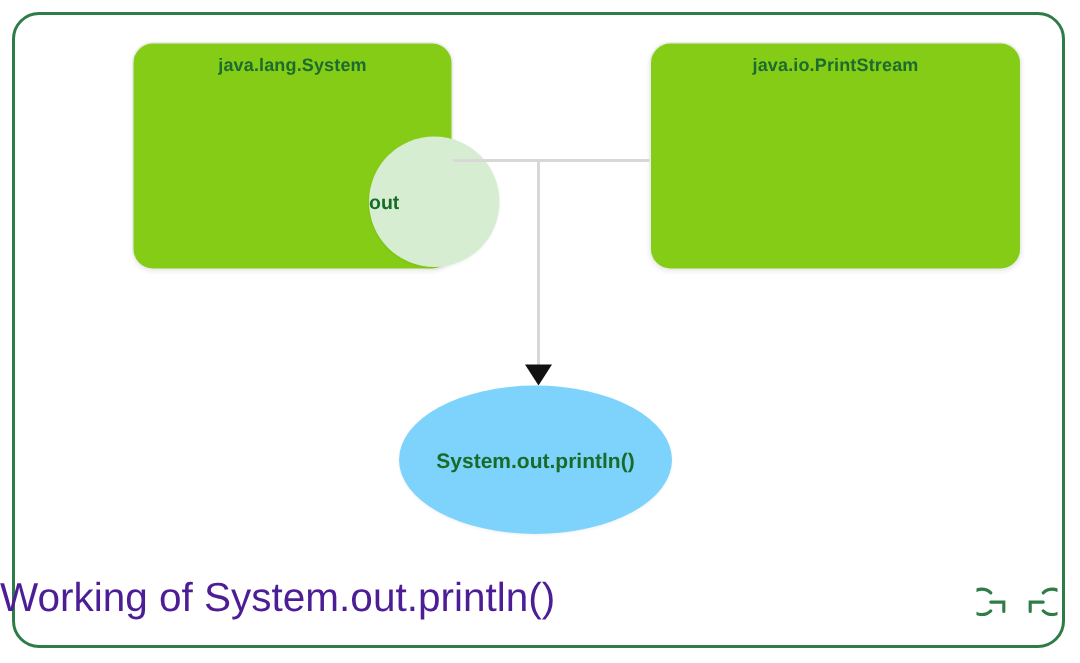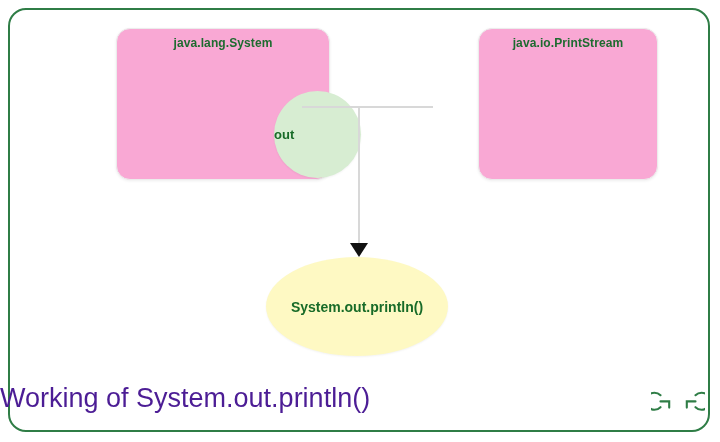--- a/index.html
+++ b/index.html
@@ -26,28 +26,27 @@
     height: 424px;
     box-sizing: border-box;
     border: 2px solid #2f7d46;
     border-radius: 18px;
     background: transparent;
   }
   
   .class-box {
     position: absolute;
     box-sizing: border-box;
-    background: #f9a8d4;
+    background: #84cc16;
     border: 1px solid #ececec;
     border-radius: 14px;
     box-shadow: 0 1px 3px rgba(0,0,0,0.07);
-    margin-left: 28px;
   }
   .box-left  { left: 88px;  top: 28px; width: 214px; height: 152px; }
-  .box-right { left: 450px; top: 28px; width: 180px; height: 152px; }
+  .box-right { left: 433px; top: 28px; width: 248px; height: 152px; }
 
   .class-label {
     position: absolute;
     top: 7px;
     left: 0;
     width: 100%;
     text-align: center;
     font-size: 12px;
     font-weight: bold;
     color: #1d6b2f;
@@ -90,21 +89,21 @@
   }
 
   
   .result-ellipse {
     position: absolute;
     left: 266px;
     top: 257px;
     width: 182px;
     height: 99px;
     border-radius: 50%;
-    background: #fef9c3;
+    background: #7dd3fc;
     display: flex;
     align-items: center;
     justify-content: center;
     color: #186b28;
     font-size: 14px;
     font-weight: bold;
     white-space: nowrap;
     box-shadow: 0 1px 2px rgba(0,0,0,0.05);
   }
 

